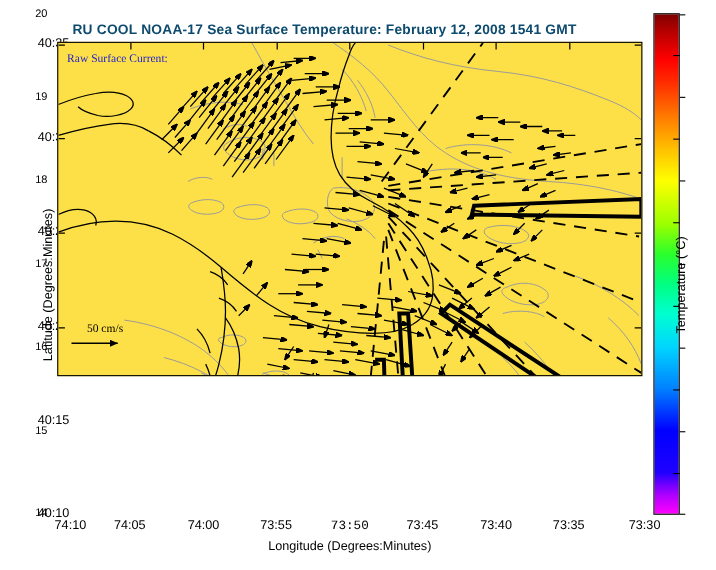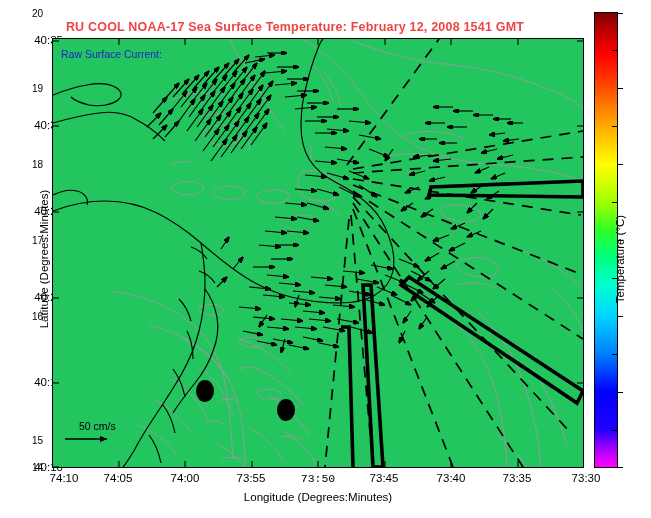--- a/index.html
+++ b/index.html
@@ -3,26 +3,26 @@
 <meta charset="utf-8">
 <style>
   html,body{margin:0;padding:0;background:#ffffff;}
   body{width:651px;height:518px;position:relative;overflow:hidden;
        font-family:"Liberation Sans","DejaVu Sans",sans-serif;}
 
   #root{position:absolute;left:0;top:0;width:651px;height:518px;background:#fff;}
 
   
   .title{position:absolute;left:0;top:20px;width:590px;text-align:center;
-         color:#ef4444;font-size:12.5px;font-weight:bold;letter-spacing:.2px;
+         color:#0c4a6e;font-size:12.5px;font-weight:bold;letter-spacing:.2px;
          white-space:nowrap;}
 
   
-  .plot-frame{position:absolute;left:52px;top:38px;width:532px;height:430px;
-              border:1.3px solid #000;box-sizing:border-box;background:#22c55e;}
+  .plot-frame{position:absolute;left:52px;top:38px;width:532px;height:304px;
+              border:1.3px solid #000;box-sizing:border-box;background:#fde047;font-family:Liberation Serif, serif;}
   .plot-clip{position:absolute;left:0;top:0;width:100%;height:100%;overflow:hidden;}
 
   
   .ylab{position:absolute;right:588px;font-size:11.5px;color:#000;
         text-align:right;white-space:nowrap;transform:translateY(-50%);}
   .xlab{position:absolute;top:472px;font-size:11.5px;color:#000;
         text-align:center;white-space:nowrap;transform:translateX(-50%);}
 
   .axis-title-x{position:absolute;left:52px;top:491px;width:532px;text-align:center;
                 font-size:11.5px;color:#000;}
@@ -471,17 +471,17 @@
     <div class="cb-tick-in" style="top:190px;"></div>
     <div class="cb-tick-in" style="top:266px;"></div>
     <div class="cb-tick-in" style="top:342px;"></div>
     <div class="cb-tick-in" style="top:418px;"></div>
   </div>
   <div class="cb-lab" style="top:13px;">20</div>
   <div class="cb-lab" style="top:88px;">19</div>
   <div class="cb-lab" style="top:164px;">18</div>
   <div class="cb-lab" style="top:240px;">17</div>
   <div class="cb-lab" style="top:316px;">16</div>
-  <div class="cb-lab" style="top:392px;margin-top:48px;">15</div>
+  <div class="cb-lab" style="top:392px;">15</div>
   <div class="cb-lab" style="top:467px;">14</div>
 
   <div class="cb-title">Temperature (°C)</div>
 </div>
 
 </body></html>

